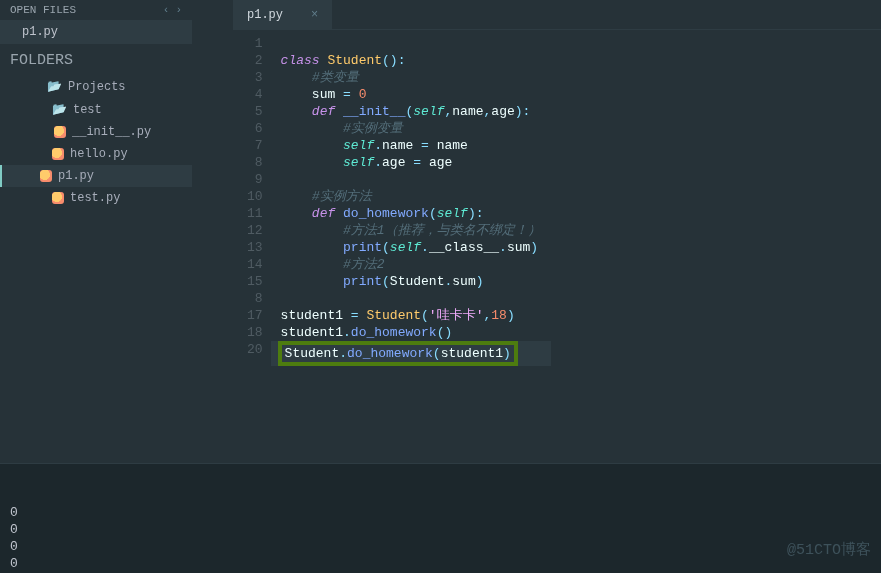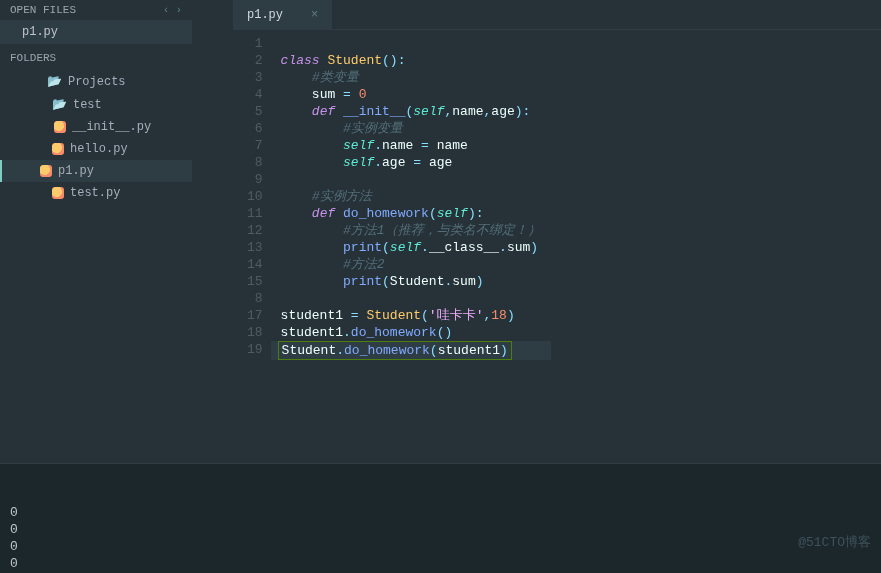--- a/index.html
+++ b/index.html
@@ -39,21 +39,21 @@
   .chev { cursor: pointer; }
   .open-file-item {
     padding: 5px 10px 5px 22px;
     background: #2e3c43;
     color: #c0c5ce;
     cursor: pointer;
   }
   .folders-hdr {
     padding: 8px 10px 4px 10px;
     color: #9aa5ae;
-    font-size: 11px;
+    font-size: 15px;
   }
   .tree { padding: 2px 0; }
   .tree-item {
     display: flex;
     align-items: center;
     gap: 6px;
     padding: 4px 10px;
     cursor: pointer;
     color: #a7adba;
   }
@@ -119,42 +119,42 @@
   .cls  { color: #ffcb6b; }
   .fn   { color: #82aaff; }
   .self { color: #5eead4; font-style: italic;}
   .op   { color: #89ddff; }
   .num  { color: #f78c6c; }
   .str  { color: #f0abfc; }
   .cmt  { color: #546e7a; font-style: italic;}
   .ident{ color: #eeffff; }
   .punc { color: #89ddff; }
   .box-hl {
-    border: 1px solid #4d7c0f;
+    border: 4px solid #4d7c0f;
     display: inline-block;
     padding: 0 3px;
     margin-left: -3px;
   }
   .console {
     background: #1c272c;
     color: #c0c5ce;
     padding: 6px 10px 10px 10px;
     height: 110px;
     white-space: pre;
     font-size: 13px;
     line-height: 17px;
     border-top: 1px solid #2e3c43;
     position: relative;
   }
   .watermark {
     position: absolute;
     right: 10px;
-    bottom: 22px;
+    bottom: 14px;
     color: #546e7a;
-    font-size: 13px;
+    font-size: 15px;
     opacity: 0.6;
   }
 </style>
 </head>
 <body>
 
 <div class="top">
   <div class="sidebar">
     <div class="open-files-hdr">
       <span>OPEN FILES</span>
@@ -215,21 +215,21 @@
           <div>9</div>
           <div>10</div>
           <div>11</div>
           <div>12</div>
           <div>13</div>
           <div>14</div>
           <div>15</div>
           <div>8</div>
           <div>17</div>
           <div>18</div>
-          <div>19</div>
+          <div>20</div>
         </div>
       <div class="code" id="code"><span>&nbsp;</span>
 <span><span class="kw">class </span><span class="cls">Student</span><span class="punc">():</span></span>
 <span>    <span class="cmt">#类变量</span></span>
 <span>    <span class="ident">sum</span><span class="op"> = </span><span class="num">0</span></span>
 <span>    <span class="kw">def </span><span class="fn">__init__</span><span class="punc">(</span><span class="self">self</span><span class="punc">,</span><span class="ident">name</span><span class="punc">,</span><span class="ident">age</span><span class="punc">):</span></span>
 <span>        <span class="cmt">#实例变量</span></span>
 <span>        <span class="self">self</span><span class="punc">.</span><span class="ident">name</span><span class="op"> = </span><span class="ident">name</span></span>
 <span>        <span class="self">self</span><span class="punc">.</span><span class="ident">age</span><span class="op"> = </span><span class="ident">age</span></span>
 <span>&nbsp;</span>

